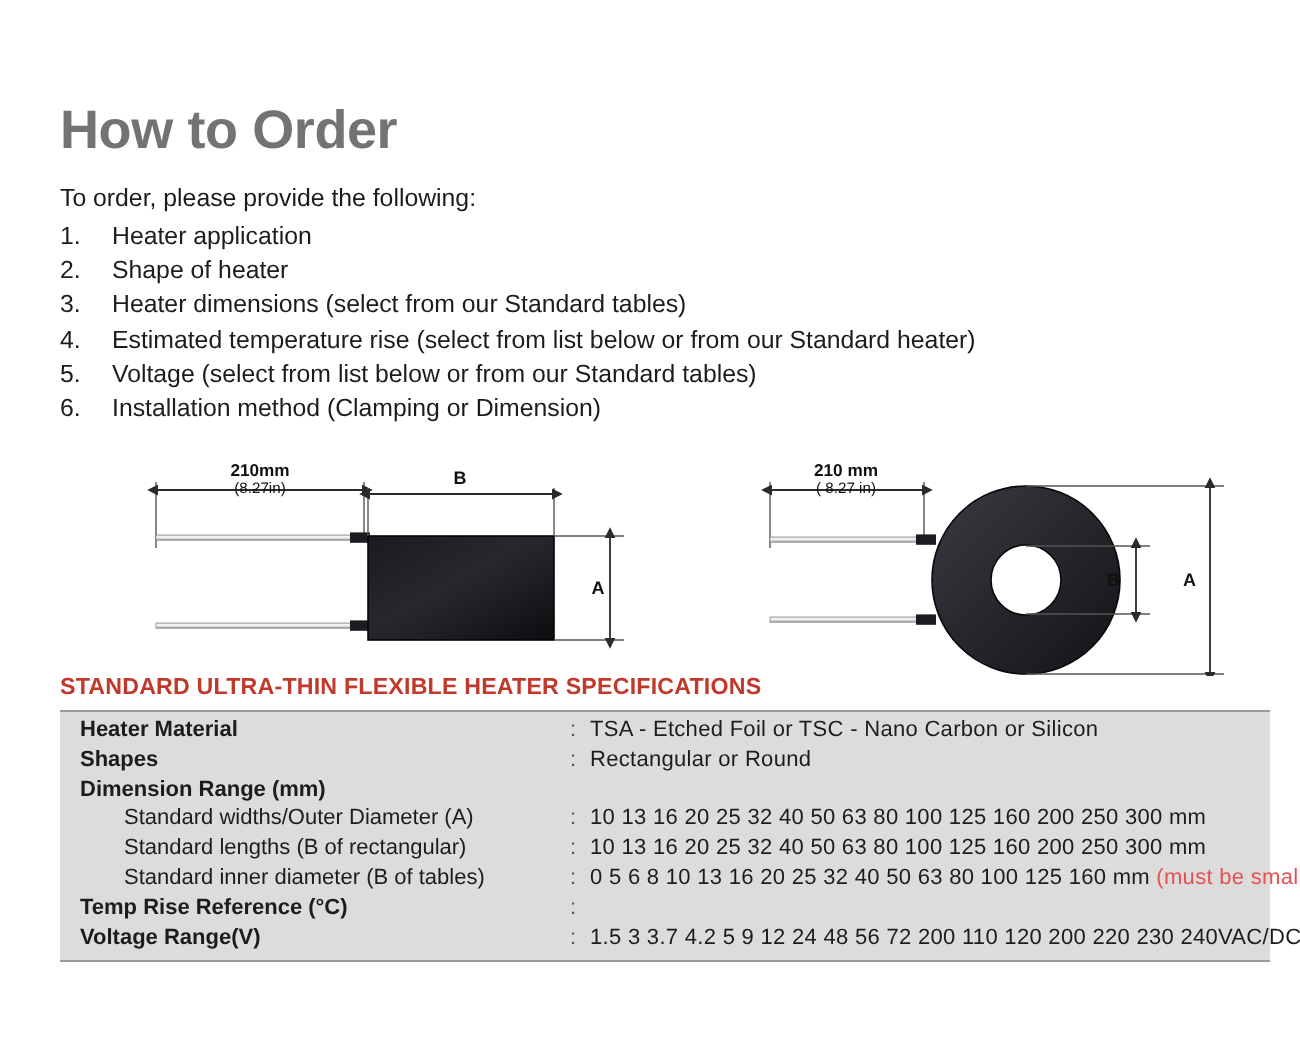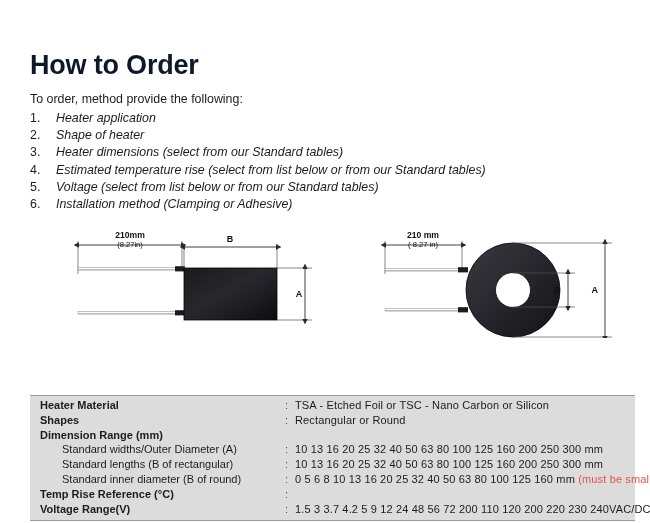--- a/index.html
+++ b/index.html
@@ -23,21 +23,21 @@
   }
 
   
   .title {
     position: absolute;
     left: 30px;
     top: 52px;
     font-size: 27px;
     font-weight: bold;
     letter-spacing: -0.2px;
-    color: #0f172a;
+    color: #737373;
     line-height: 1;
   }
 
   
   .intro {
     position: absolute;
     left: 30px;
     top: 92px;
     font-size: 12.4px;
     color: #1c1c1c;
@@ -53,21 +53,20 @@
     font-size: 12.4px;
     line-height: 17.2px;
     color: #1c1c1c;
   }
   .order-num {
     width: 26px;
     flex: 0 0 26px;
   }
   .order-text {
     flex: 1 1 auto;
-    font-style: italic;
   }
   .note {
     position: absolute;
     left: 30px;
     top: 205px;
     font-size: 11.4px;
     font-style: italic;
     color: #1c1c1c;
   }
 
@@ -94,21 +93,20 @@
   .spec-table {
     position: absolute;
     left: 30px;
     top: 355px;
     width: 605px;
     background: #dcdcdc;
     border-top: 1px solid #9a9a9a;
     border-bottom: 1px solid #9a9a9a;
     padding: 3px 5px 3px 0;
     box-sizing: border-box;
-    margin-top: 40px;
   }
   .spec-row {
     display: flex;
     align-items: baseline;
     height: 14.8px;
     font-size: 11px;
     color: #1c1c1c;
   }
   .spec-label {
     flex: 0 0 255px;
@@ -135,46 +133,46 @@
     color: #e8504f;
   }
 </style>
 </head>
 <body>
 
 <div class="page">
 
   <div class="title">How to Order</div>
 
-  <div class="intro">To order, method provide the following:</div>
+  <div class="intro">To order, please provide the following:</div>
 
   <div class="order-list">
     <div class="order-item">
       <span class="order-num">1.</span>
       <span class="order-text">Heater application</span>
     </div>
     <div class="order-item">
       <span class="order-num">2.</span>
       <span class="order-text">Shape of heater</span>
     </div>
     <div class="order-item">
       <span class="order-num">3.</span>
       <span class="order-text">Heater dimensions (select from our Standard tables)</span>
     </div>
     <div class="order-item">
       <span class="order-num">4.</span>
-      <span class="order-text">Estimated temperature rise (select from list below or from our Standard tables)</span>
+      <span class="order-text">Estimated temperature rise (select from list below or from our Standard heater)</span>
     </div>
     <div class="order-item">
       <span class="order-num">5.</span>
       <span class="order-text">Voltage (select from list below or from our Standard tables)</span>
     </div>
     <div class="order-item">
       <span class="order-num">6.</span>
-      <span class="order-text">Installation method (Clamping or Adhesive)</span>
+      <span class="order-text">Installation method (Clamping or Dimension)</span>
     </div>
   </div>
 
 
   <div class="diagrams">
     <svg width="650" height="110" viewBox="0 0 650 110">
       <defs>
         <linearGradient id="rectGrad" x1="0" y1="0" x2="1" y2="1">
           <stop offset="0%" stop-color="#1b1b1f"></stop>
           <stop offset="45%" stop-color="#27272c"></stop>
@@ -251,20 +249,21 @@
         <line x1="605" y1="16" x2="605" y2="108" stroke="#2b2b2b" stroke-width="0.9" marker-start="url(#arrL)" marker-end="url(#arrR)"></line>
 
         <text x="423" y="10" font-family="Liberation Sans, sans-serif" font-size="8.6" font-weight="bold" fill="#111" text-anchor="middle">210 mm</text>
         <text x="423" y="18.5" font-family="Liberation Sans, sans-serif" font-size="7.6" fill="#111" text-anchor="middle">( 8.27 in)</text>
         <text x="560" y="65" font-family="Liberation Sans, sans-serif" font-size="9" font-weight="bold" fill="#111" text-anchor="end">B</text>
         <text x="598" y="65" font-family="Liberation Sans, sans-serif" font-size="9" font-weight="bold" fill="#111" text-anchor="end">A</text>
       </g>
     </svg>
   </div>
 
+  <div class="spec-title">STANDARD ULTRA-THIN FLEXIBLE HEATER SPECIFICATIONS</div>
 
   <div class="spec-table">
 
     <div class="spec-row">
       <span class="spec-label">Heater Material</span>
       <span class="spec-colon">:</span>
       <span class="spec-value"><span>TSA  - Etched Foil  or  TSC - Nano Carbon  or  Silicon</span><span class="redmark"></span></span>
     </div>
 
     <div class="spec-row">
@@ -285,21 +284,21 @@
       <span class="spec-value"><span>10  13  16  20  25  32  40  50  63  80  100  125  160  200  250 300 mm</span><span class="redmark"></span></span>
     </div>
 
     <div class="spec-row">
       <span class="spec-label sub">Standard lengths (B of rectangular)</span>
       <span class="spec-colon">:</span>
       <span class="spec-value"><span>10  13  16  20  25  32  40  50  63  80  100  125  160  200  250 300 mm</span><span class="redmark"></span></span>
     </div>
 
     <div class="spec-row">
-      <span class="spec-label sub">Standard inner diameter (B of round)</span>
+      <span class="spec-label sub">Standard inner diameter (B of tables)</span>
       <span class="spec-colon">:</span>
       <span class="spec-value"><span>0  5  6  8  10  13  16  20  25  32  40  50  63  80  100  125  160 mm </span><span class="redmark">(must be smaller than A)</span></span>
     </div>
 
     <div class="spec-row">
       <span class="spec-label">Temp Rise Reference (°C)</span>
       <span class="spec-colon">:</span>
     </div>
 
     <div class="spec-row">

